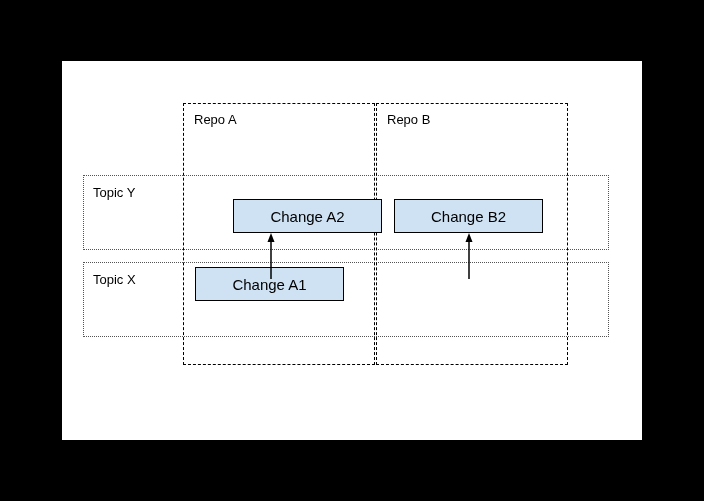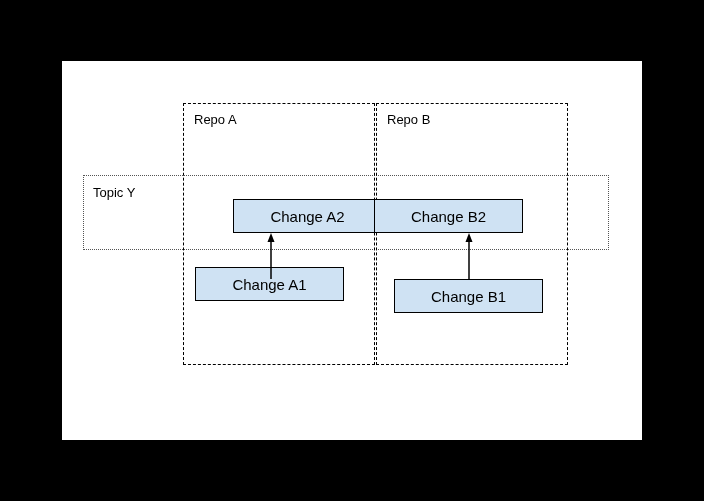--- a/index.html
+++ b/index.html
@@ -66,52 +66,54 @@
     border: 1px solid #000000;
     box-sizing: border-box;
     display: flex;
     align-items: center;
     justify-content: center;
     font-size: 15px;
     color: #000000;
     white-space: nowrap;
   }
   .change-a2 { left: 133px; top: 138px; margin-left: 38px; }
-  .change-b2 { left: 312px; top: 138px; }
+  .change-b2 { left: 332px; top: 138px; }
   .change-a1 { left: 133px; top: 206px; }
   .change-b1 { left: 332px; top: 218px; }
   .arrow-layer {
     position: absolute;
     left: 0;
     top: 0;
     width: 580px;
     height: 379px;
     pointer-events: none;
   }
 </style>
 </head>
 <body>
 
 <div class="canvas">
 
   <div class="topic-box topic-y">
     <span class="topic-label">Topic Y</span>
   </div>
+  <div class="topic-box topic-x">
+    <span class="topic-label">Topic X</span>
+  </div>
 
   <div class="repo-box repo-a">
     <span class="repo-label">Repo A</span>
   </div>
   <div class="repo-box repo-b">
     <span class="repo-label">Repo B</span>
   </div>
 
   <div class="change-box change-a2">Change A2</div>
   <div class="change-box change-b2">Change B2</div>
   <div class="change-box change-a1">Change A1</div>
-  <div class="change-box change-b1">Change B1</div>
 
   <svg class="arrow-layer" viewBox="0 0 580 379" xmlns="http://www.w3.org/2000/svg">
     <g>
       <line x1="209" y1="218" x2="209" y2="179" stroke="#000000" stroke-width="1.5"></line>
       <polygon points="209,172 212.5,181 205.5,181" fill="#000000"></polygon>
     </g>
     <g>
       <line x1="407" y1="218" x2="407" y2="179" stroke="#000000" stroke-width="1.5"></line>
       <polygon points="407,172 410.5,181 403.5,181" fill="#000000"></polygon>
     </g>

